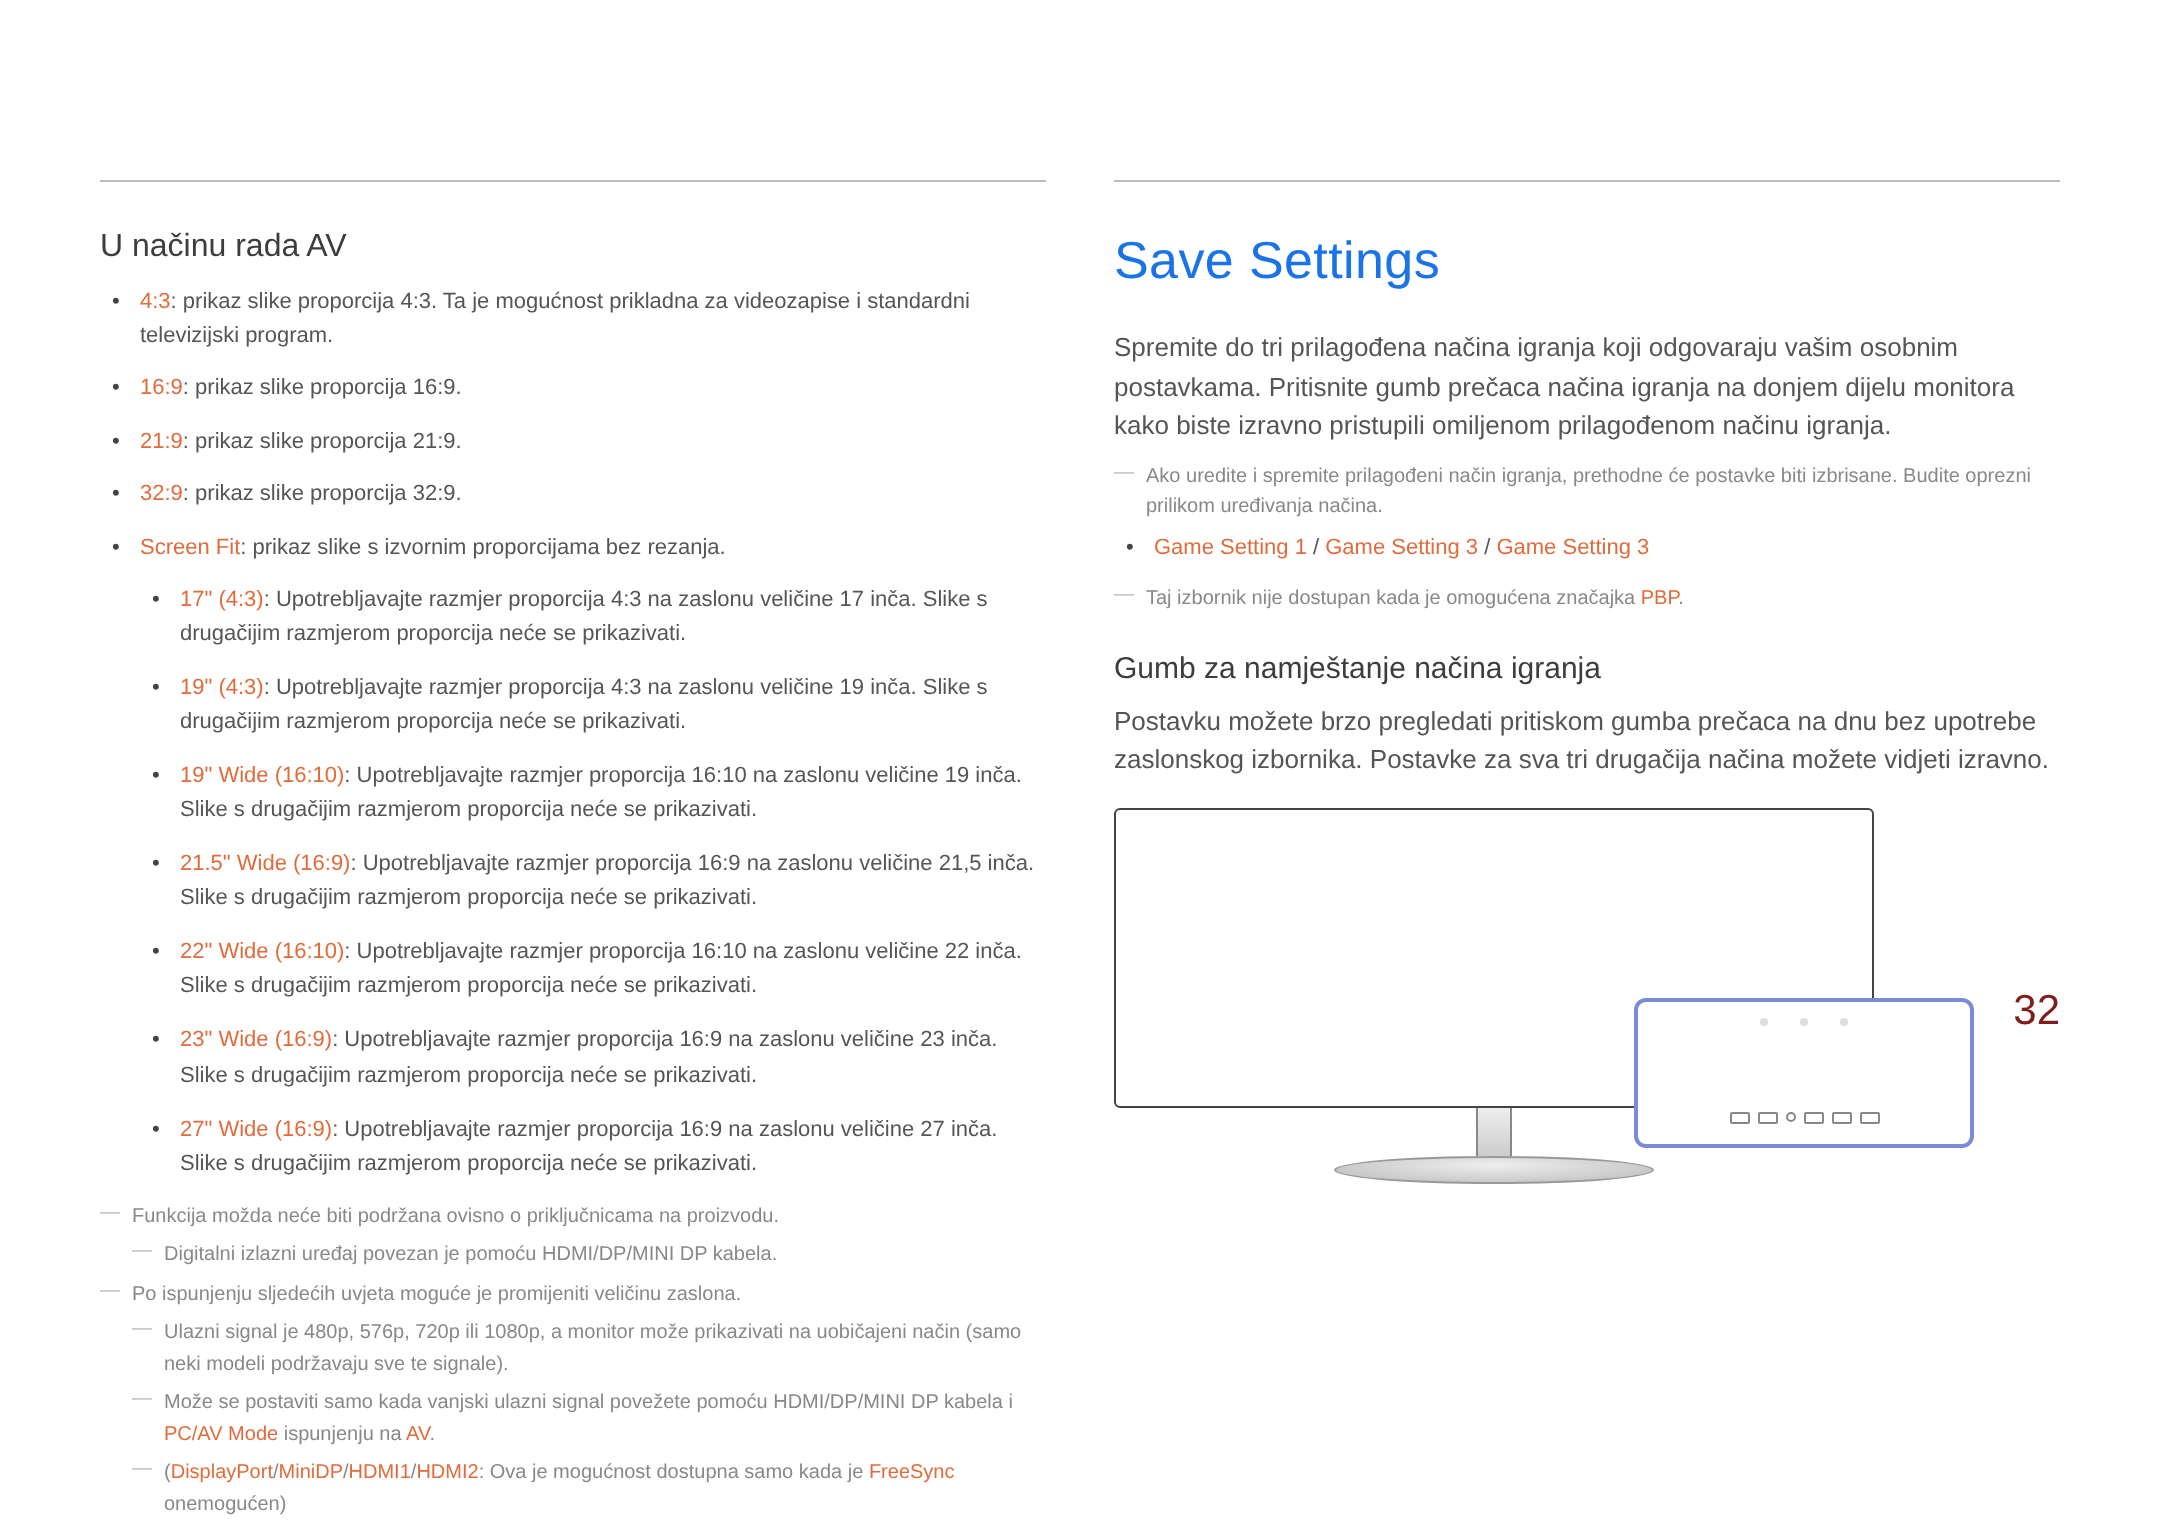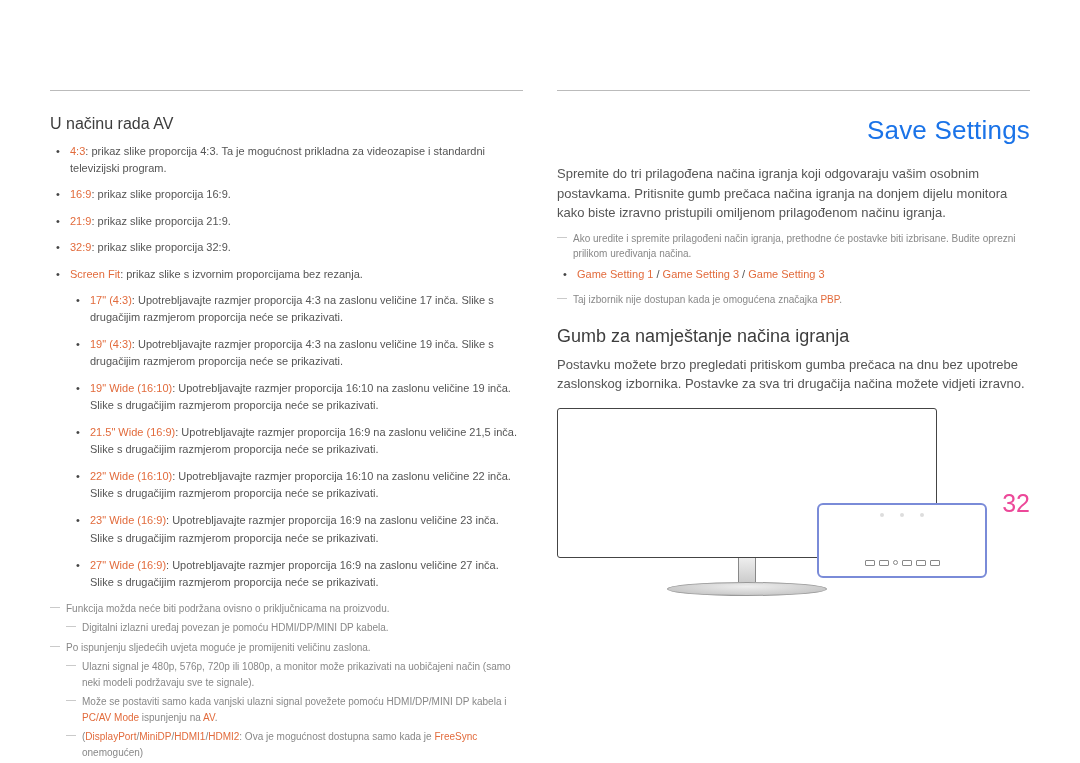--- a/index.html
+++ b/index.html
@@ -11,21 +11,21 @@
     gap: 34px;
   }
   .col {
     flex: 1 1 0;
     border-top: 1px solid #bbb;
     padding-top: 24px;
   }
   .col-left { }
   .col-right { }
   h2 { font-size: 16px; font-weight: 400; color: #3d3d3d; margin-bottom: 10px; }
-  h1.save { font-size: 26px; font-weight: 400; color: #1a73e8; margin-bottom: 18px; letter-spacing: 0.2px; text-align: right; }
+  h1.save { font-size: 26px; font-weight: 400; color: #1a73e8; margin-bottom: 18px; letter-spacing: 0.2px; }
   ul.main { list-style: none; padding-left: 20px; }
   ul.main > li { position: relative; font-size: 11px; line-height: 1.5; margin-bottom: 10px; color: #555; }
   ul.main > li::before {
     content: "•"; position: absolute; left: -14px; color: #444;
   }
   ul.sub { list-style: none; padding-left: 20px; margin-top: 10px; }
   ul.sub > li { position: relative; font-size: 11px; line-height: 1.55; margin-bottom: 10px; color: #555; }
   ul.sub > li::before {
     content: "•"; position: absolute; left: -14px; color: #444;
   }
@@ -34,24 +34,24 @@
     font-size: 10px; line-height: 1.55; color: #888;
     padding-left: 16px;
     margin-top: 4px; margin-bottom: 4px;
   }
   .dash-note::before {
     content: "―"; position: absolute; left: 0; top: -2px; color: #bbb; font-size: 10px;
   }
   .dash-note.nested { margin-left: 16px; }
   .hl { color: #e26b3c; }
   .para { font-size: 13px; line-height: 1.5; color: #555; margin-bottom: 8px; }
-  .sub-h { font-size: 18px; font-weight: 400; color: #3d3d3d; margin-top: 18px; margin-bottom: 8px; }
+  .sub-h { font-size: 15px; font-weight: 400; color: #3d3d3d; margin-top: 18px; margin-bottom: 8px; }
   .pagenum {
     position: absolute; right: 50px; bottom: 20px;
-    font-size: 25px; color: #ec4899; font-weight: 300;
+    font-size: 21px; color: #7f1d1d; font-weight: 300;
   }
 
   
   .monitor-wrap {
     margin-top: 14px;
     width: 430px; height: 200px;
     position: relative;
   }
   .monitor-screen {
     position: absolute;

